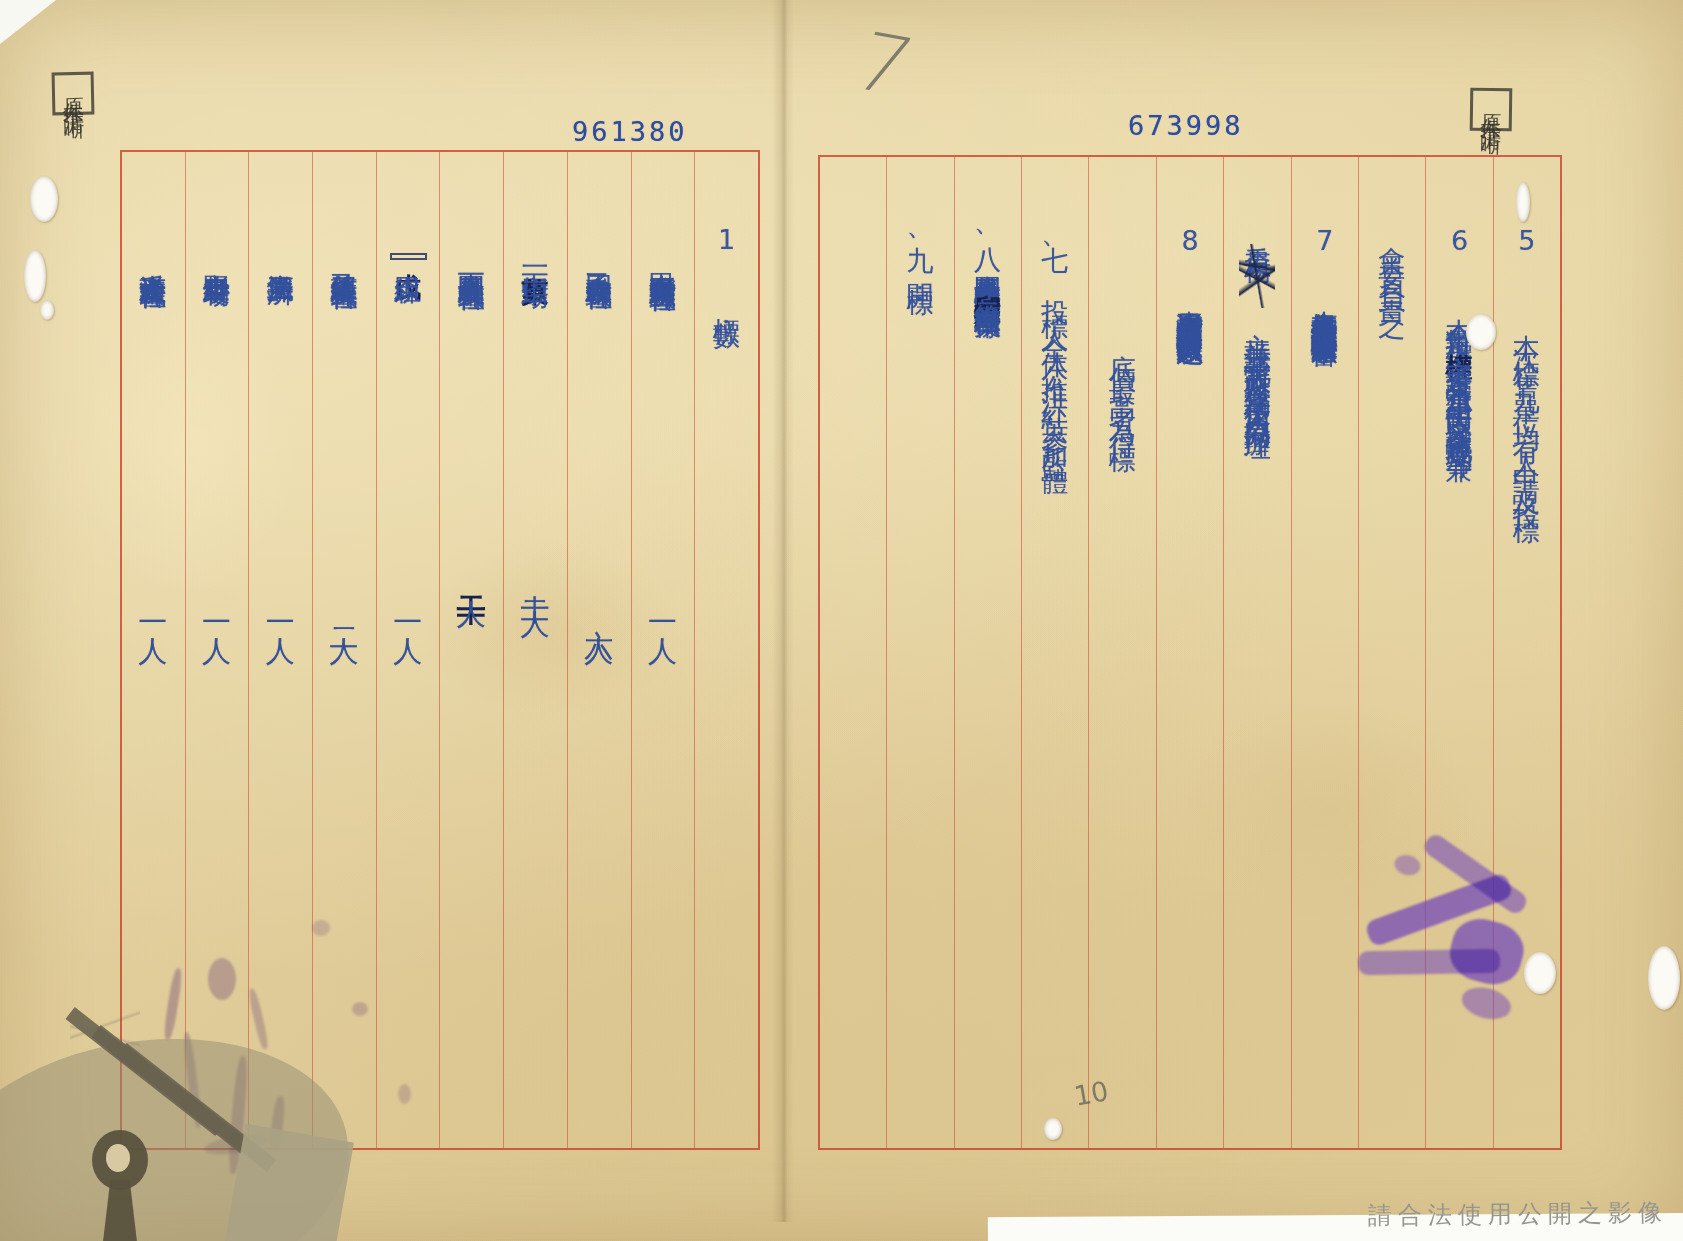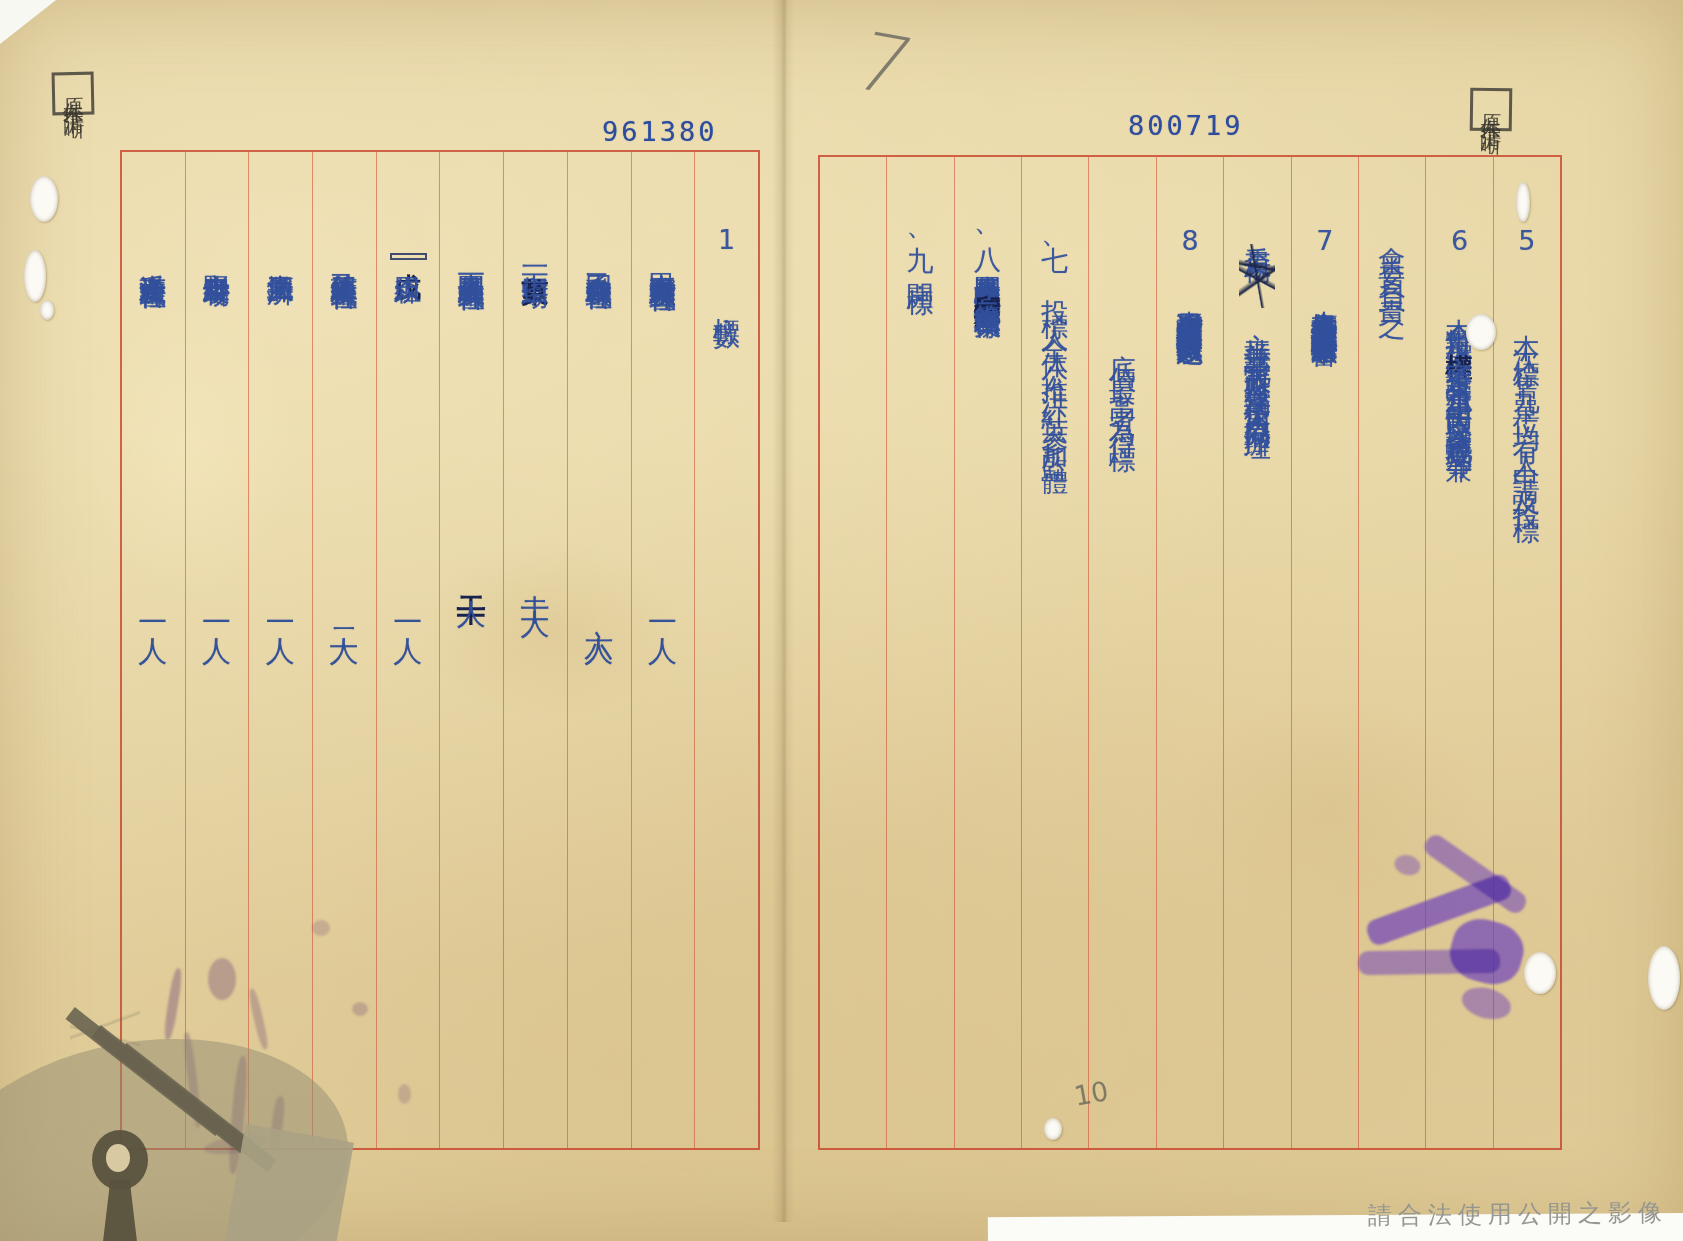--- a/index.html
+++ b/index.html
@@ -47,21 +47,21 @@
       linear-gradient(80deg, transparent 46%, #1b2547 49%, transparent 55%),
       linear-gradient(10deg, transparent 60%, #1b2547 63%, transparent 70%);}
   .count{position:absolute;top:455px;left:50%;transform:translateX(-50%);
     writing-mode:vertical-rl;text-orientation:upright;font-size:29px;letter-spacing:8px;
     color:rgba(48,78,152,.95);text-shadow:0 0 1px rgba(48,78,152,.4);}
   .count.long{top:420px;}
 
   
   .pagenum{position:absolute;font-family:"DejaVu Sans Mono",monospace;font-size:27px;
     letter-spacing:3px;color:#2d4c9e;text-shadow:0 0 1px rgba(45,76,158,.6);}
-  #pagenum-left{left:602px;top:116px;}
+  #pagenum-left{left:572px;top:116px;}
   #pagenum-right{left:1128px;top:110px;}
 
   
   .unclear-stamp{position:absolute;border:3px solid rgba(62,60,52,.82);padding:6px 4px;
     writing-mode:vertical-rl;text-orientation:upright;
     font-family:"DejaVu Serif",serif;font-size:21px;letter-spacing:5px;color:rgba(58,56,48,.88);
     background:rgba(235,222,180,.25);}
   #stamp-tl{left:52px;top:72px;transform:rotate(-1.2deg);}
   #stamp-tr{left:1470px;top:88px;transform:rotate(.8deg);}
 
@@ -184,21 +184,21 @@
       </div>
       <div class="col">
         <div class="vtext normal" style="padding-top: 68px;"><span class="seg typed">九、開標：</span></div>
       </div>
       <div class="col">
         <div class="vtext normal" style="padding-top: 68px;"></div>
       </div>
     </div>
 
   <div id="pagenum-left" class="pagenum">961380</div>
-  <div id="pagenum-right" class="pagenum">800719</div>
+  <div id="pagenum-right" class="pagenum">673998</div>
 
   <div id="stamp-tl" class="unclear-stamp">原件不清晰</div>
   <div id="stamp-tr" class="unclear-stamp">原件不清晰</div>
 
   <div id="hw-seven">7</div>
   <div id="hw-ten">10</div>
   <div id="pencil-squiggle"></div>
 
   <div id="seal-right">
     <div class="purple" style="left:0;top:42px;width:150px;height:26px;border-radius:10px;transform:rotate(-35deg);"></div>

